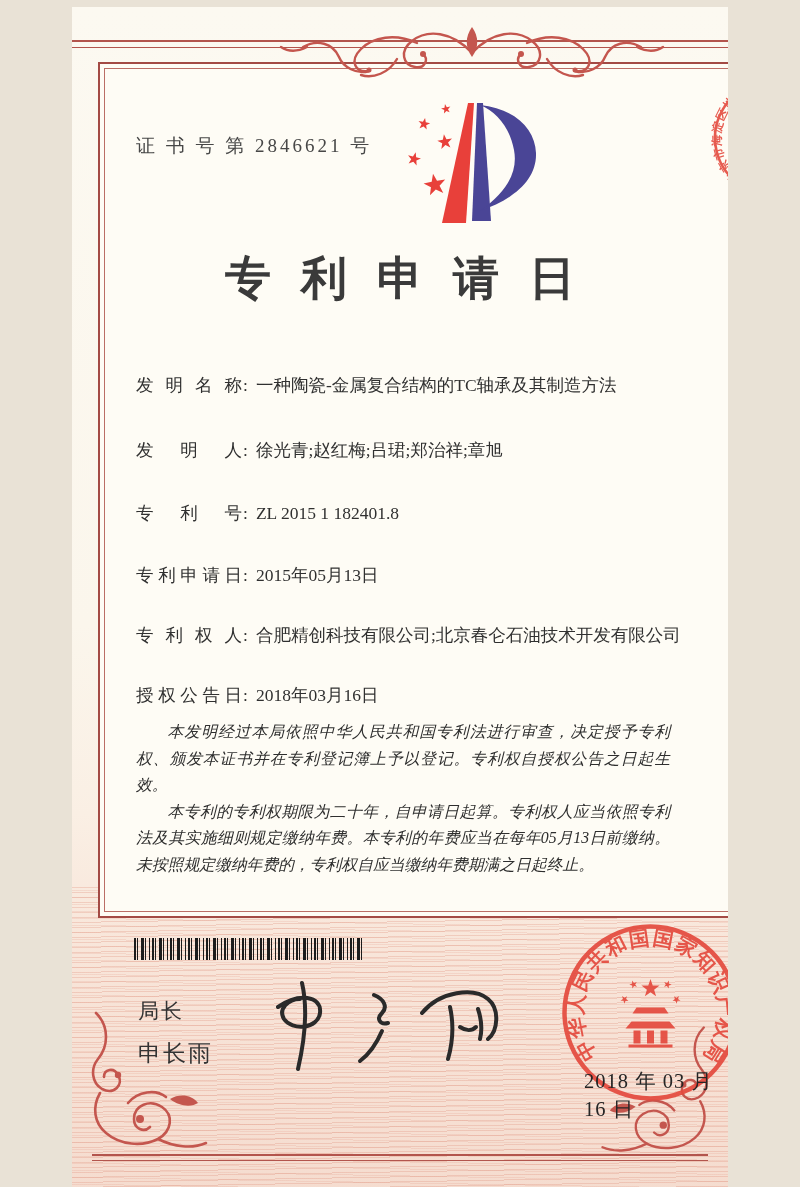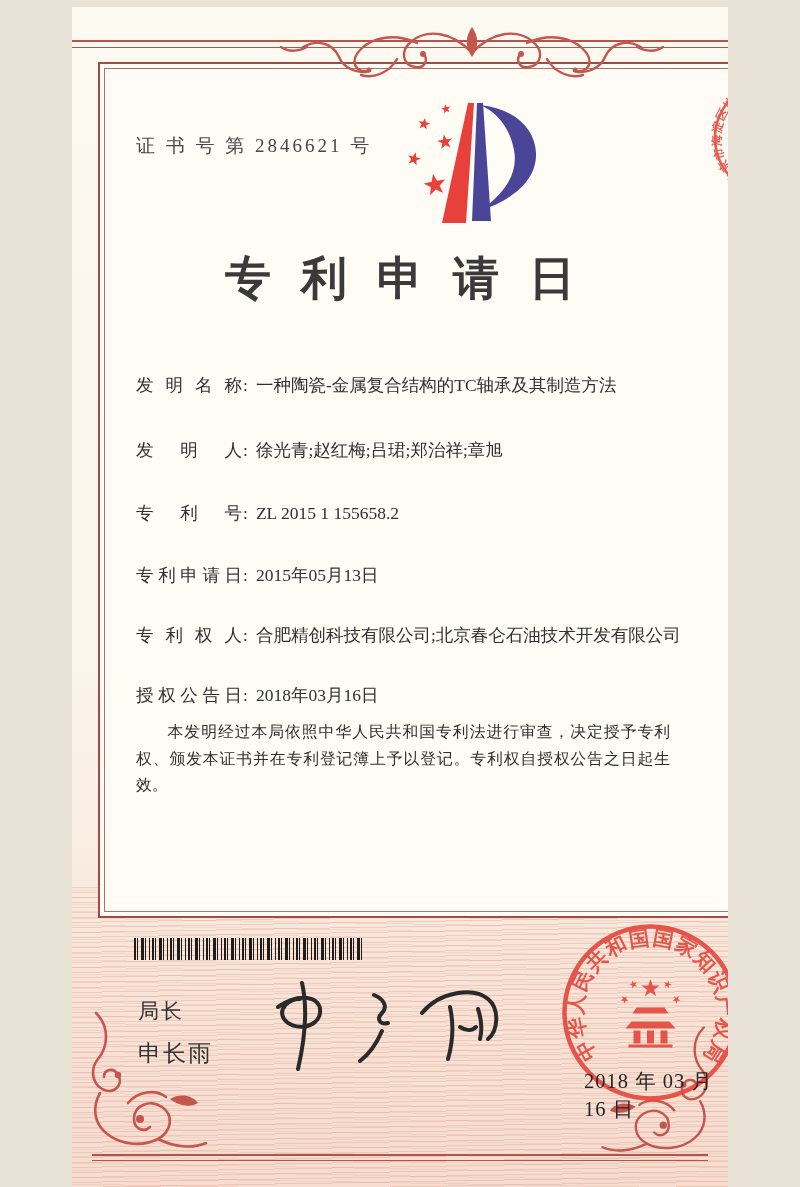--- a/index.html
+++ b/index.html
@@ -40,21 +40,21 @@
     letter-spacing:30px; margin-right:-30px; }
 
   .fields { position:absolute; left:64px; right:50px; top:366px; z-index:3; font-size:17.5px; color:#303030; }
   .frow { position:absolute; left:0; right:0; white-space:nowrap; }
   .frow:nth-of-type(1){top:0;} .frow:nth-of-type(2){top:65px;} .frow:nth-of-type(3){top:128px;}
   .frow:nth-of-type(4){top:190px;} .frow:nth-of-type(5){top:250px;} .frow:nth-of-type(6){top:310px;}
   .flabel { display:inline-block; width:106px; text-align:justify; text-align-last:justify; }
   .fcolon { display:inline-block; margin:0 8px 0 1px; }
 
   .body-text { position:absolute; left:64px; right:58px; top:712px; z-index:3;
-    font-size:15.8px; line-height:26.5px; color:#2e2e2e; text-align:justify; }
+    font-size:15.8px; line-height:26.5px; color:#2e2e2e; text-align:justify;font-style:italic; }
   .body-text p { text-indent:2em; margin:0; }
 
   .barcode { position:absolute; left:62px; top:931px; width:230px; height:22px; z-index:3;
     background:repeating-linear-gradient(90deg,
       #1c1c1c 0 2px, transparent 2px 3px,
       #1c1c1c 3px 4px, transparent 4px 7px,
       #1c1c1c 7px 10px, transparent 10px 11px,
       #1c1c1c 11px 12px, transparent 12px 15px,
       #1c1c1c 15px 16px, transparent 16px 18px); }
 
@@ -117,35 +117,36 @@
   </div>
 
   <div class="fields">
     <div class="frow">
       <span class="flabel">发明名称</span><span class="fcolon">:</span><span>一种陶瓷-金属复合结构的TC轴承及其制造方法</span>
     </div>
     <div class="frow">
       <span class="flabel">发明人</span><span class="fcolon">:</span><span>徐光青;赵红梅;吕珺;郑治祥;章旭</span>
     </div>
     <div class="frow">
-      <span class="flabel">专利号</span><span class="fcolon">:</span><span>ZL 2015 1 155658.2</span>
+      <span class="flabel">专利号</span><span class="fcolon">:</span><span>ZL 2015 1 182401.8</span>
     </div>
     <div class="frow">
       <span class="flabel">专利申请日</span><span class="fcolon">:</span><span>2015年05月13日</span>
     </div>
     <div class="frow">
       <span class="flabel">专利权人</span><span class="fcolon">:</span><span>合肥精创科技有限公司;北京春仑石油技术开发有限公司</span>
     </div>
     <div class="frow">
       <span class="flabel">授权公告日</span><span class="fcolon">:</span><span>2018年03月16日</span>
     </div>
   </div>
 
   <div class="body-text">
     <p>本发明经过本局依照中华人民共和国专利法进行审查，决定授予专利权、颁发本证书并在专利登记簿上予以登记。专利权自授权公告之日起生效。</p>
+    <p>本专利的专利权期限为二十年，自申请日起算。专利权人应当依照专利法及其实施细则规定缴纳年费。本专利的年费应当在每年05月13日前缴纳。未按照规定缴纳年费的，专利权自应当缴纳年费期满之日起终止。</p>
   </div>
 
   <div class="barcode"></div>
 
   <div class="sig-title">局长</div>
   <div class="sig-name">申长雨</div>
 
   <svg class="signature" width="250" height="112" viewBox="0 0 250 112">
     <g fill="none" stroke="#2a2a2a" stroke-width="4" stroke-linecap="round">
       <path d="M14,38 C34,24 58,26 56,44 C54,60 28,62 20,50 C14,40 24,30 36,30"></path>

